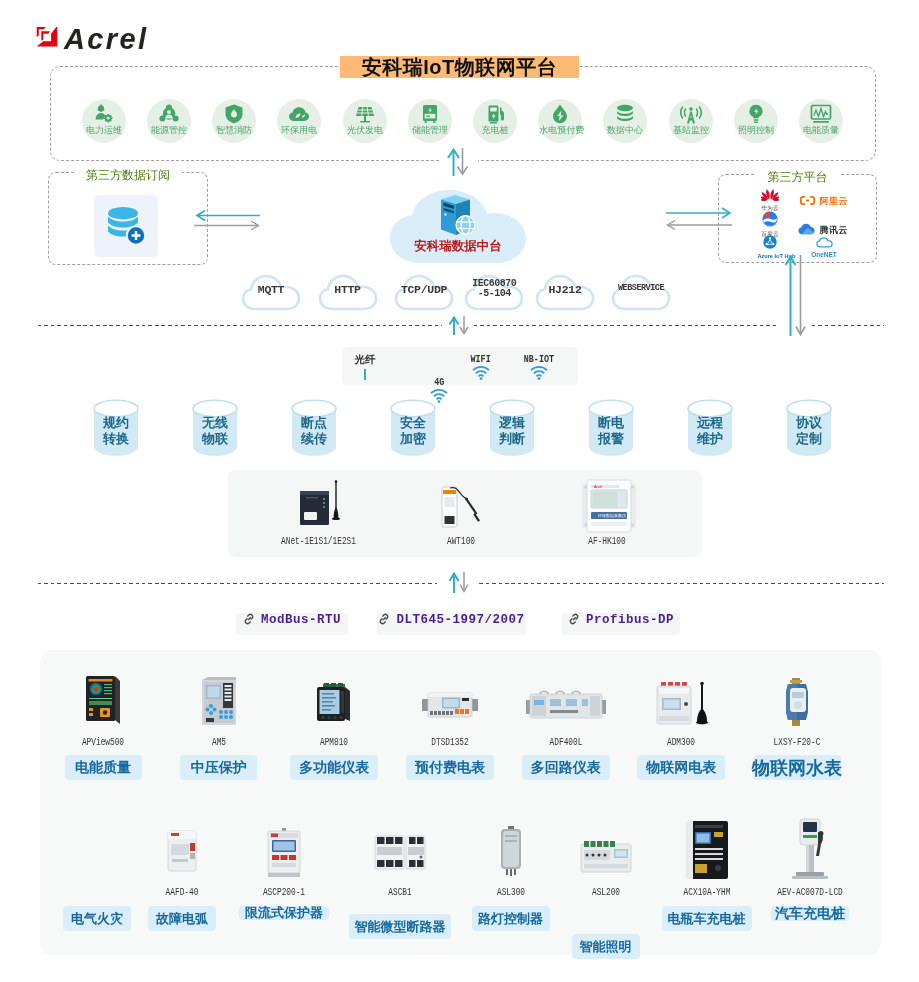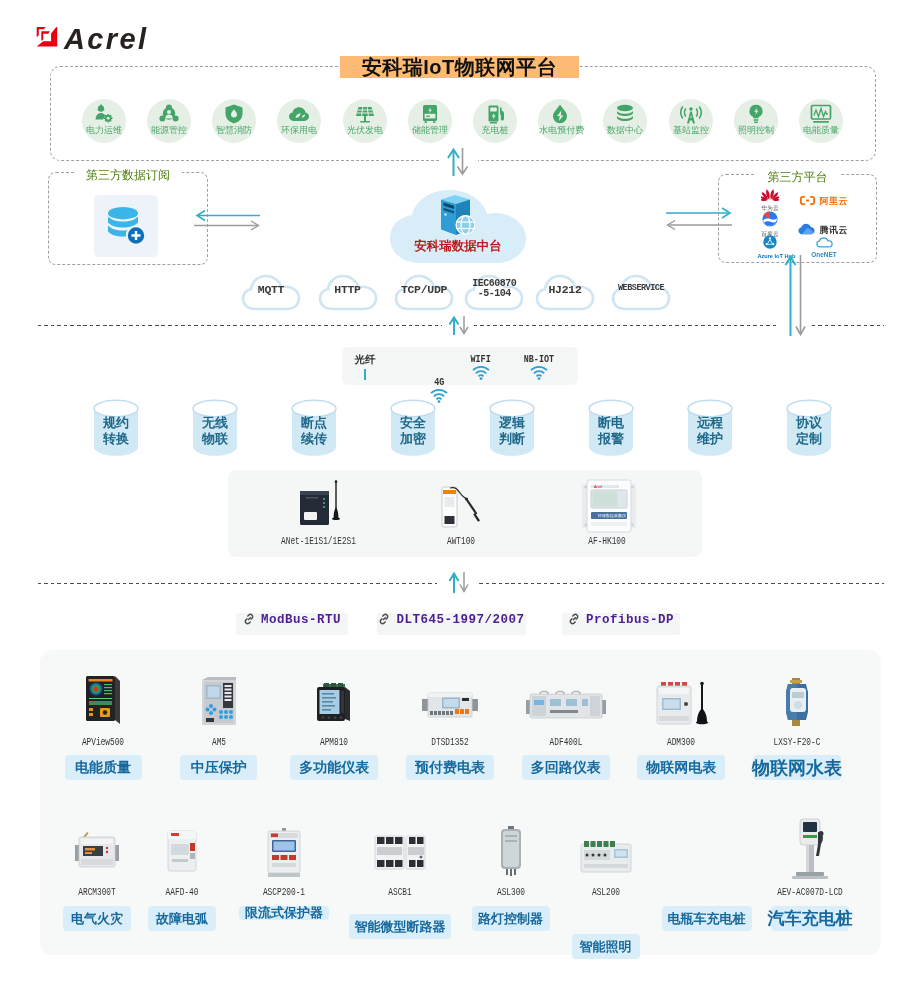--- a/index.html
+++ b/index.html
@@ -731,43 +731,20 @@
           <path d="M8 6 H26 L28 14 V34 L26 42 H8 L6 34 V14z" fill="#3f6f9e"></path>
           <path d="M8 6 H17 V42 H8 L6 34 V14z" fill="#4a7cab"></path>
           <rect x="10" y="10" width="16" height="24" rx="3" fill="#e8eef2"></rect>
           <rect x="12" y="14" width="12" height="6" fill="#b9cdd8"></rect>
           <circle cx="18" cy="27" r="4" fill="#cfdde5"></circle>
         </svg>
       </div>
       <span class="m">LXSY-F20-C</span>
     </div>
 <div class="bluetag" style="left:753.0px;top:755px;width:88px;height:25px;font-size:18px;">物联网水表</div>
-<div class="prod" style="left:37.0px;top:818px;">
-<div class="img" style="height:62px;margin-bottom:7px;">
-        <svg style="margin-bottom:9px;" width="48" height="40" viewBox="0 0 48 40">
-          <path d="M10 6 L14 1 L15.5 2 L12 7z" fill="#b89b45"></path>
-          <rect x="2" y="14" width="6" height="16" fill="#9aa1a5"></rect>
-          <rect x="40" y="14" width="6" height="16" fill="#9aa1a5"></rect>
-          <rect x="6" y="6" width="36" height="30" rx="2" fill="#e6e9eb" stroke="#c8cdd1" stroke-width="0.8"></rect>
-          <rect x="8" y="8" width="32" height="5" fill="#f1f3f4"></rect>
-          <rect x="10" y="15" width="20" height="10" fill="#3a3f44"></rect>
-          <g fill="#e8913a">
-            <rect x="12" y="17" width="10" height="2.5"></rect>
-            <rect x="12" y="21" width="7" height="2"></rect>
-          </g>
-          <g fill="#c9352b">
-            <circle cx="34" cy="17" r="1.2"></circle>
-            <circle cx="34" cy="21" r="1.2"></circle>
-          </g>
-          <rect x="8" y="28" width="32" height="6" fill="#d7dbde"></rect>
-          <g fill="#84internal"></g>
-        </svg>
-      </div>
-      <span class="m">ARCM300T</span>
-    </div>
 <div class="bluetag" style="left:63.0px;top:906px;width:68px;height:25px;font-size:13px;">电气火灾</div>
 <div class="prod" style="left:122.0px;top:818px;">
 <div class="img" style="height:62px;margin-bottom:7px;">
         <svg style="margin-bottom:7px;" width="36" height="44" viewBox="0 0 36 44">
           <rect x="4" y="2" width="28" height="40" rx="2" fill="#eceff0" stroke="#ccd1d4" stroke-width="0.8"></rect>
           <rect x="4" y="2" width="28" height="8" fill="#f5f7f7"></rect>
           <rect x="7" y="4" width="8" height="3" fill="#d23c32"></rect>
           <rect x="8" y="16" width="16" height="9" fill="#dfe5e8" stroke="#b9c1c6" stroke-width="0.8"></rect>
           <rect x="9.5" y="17.5" width="13" height="6" fill="#cdd9de"></rect>
           <g fill="#c0392b">
@@ -870,32 +847,54 @@
             <circle cx="27" cy="15" r="1.5"></circle>
           </g>
           <rect x="36" y="9" width="14" height="9" fill="#a9c3d4"></rect>
           <rect x="37.5" y="10.5" width="11" height="6" fill="#cfe2ef"></rect>
           <rect x="6" y="24" width="44" height="4" fill="#d4d9dc"></rect>
         </svg>
       </div>
       <span class="m">ASL200</span>
     </div>
 <div class="bluetag" style="left:571.6px;top:906px;width:68px;height:25px;font-size:13px;margin-top:28px;">智能照明</div>
+<div class="prod" style="left:646.5px;top:818px;">
+<div class="img" style="height:62px;margin-bottom:7px;">
+        <svg width="50" height="60" viewBox="0 0 50 60">
+          <rect x="4" y="1" width="42" height="58" rx="2" fill="#17191c"></rect>
+          <rect x="4" y="1" width="7" height="58" fill="#e8eaec"></rect>
+          <rect x="13" y="5" width="28" height="3" fill="#3a3f45"></rect>
+          <rect x="13" y="12" width="16" height="12" rx="1" fill="#2a6fb0"></rect>
+          <rect x="14.5" y="13.5" width="13" height="9" fill="#8fbede"></rect>
+          <g fill="#caa12c">
+            <rect x="32" y="12" width="9" height="5"></rect>
+          </g>
+          <g fill="#d8dbde">
+            <rect x="13" y="28" width="28" height="2"></rect>
+            <rect x="13" y="33" width="28" height="2"></rect>
+            <rect x="13" y="38" width="28" height="2"></rect>
+          </g>
+          <rect x="13" y="44" width="12" height="9" fill="#caa12c"></rect>
+          <circle cx="36" cy="48" r="3" fill="#3a3f45"></circle>
+        </svg>
+      </div>
+      <span class="m">ACX10A-YHM</span>
+    </div>
 <div class="bluetag" style="left:661.5px;top:906px;width:90px;height:25px;font-size:13px;">电瓶车充电桩</div>
 <div class="prod" style="left:750.0px;top:818px;">
 <div class="img" style="height:62px;margin-bottom:7px;">
         <svg width="44" height="62" viewBox="0 0 44 62">
           <rect x="12" y="1" width="20" height="26" rx="3" fill="#e9ebed" stroke="#c5cacd" stroke-width="0.8"></rect>
           <rect x="15" y="4" width="14" height="10" rx="1" fill="#223246"></rect>
           <rect x="15" y="17" width="14" height="3" fill="#2f9e49"></rect>
           <path d="M30 14 C36 14 36 22 33 26 L31 38 H28 L30 26z" fill="#33373b"></path>
           <circle cx="33" cy="15.5" r="2.5" fill="#33373b"></circle>
           <rect x="18" y="27" width="8" height="27" fill="#b9bfc3"></rect>
           <rect x="18" y="27" width="3" height="27" fill="#d2d7da"></rect>
           <rect x="8" y="54" width="28" height="4" rx="1" fill="#9aa1a5"></rect>
           <rect x="4" y="58" width="36" height="3" rx="1" fill="#b9bfc3"></rect>
         </svg>
       </div>
       <span class="m">AEV-AC007D-LCD</span>
     </div>
-<div class="bluetag" style="left:771.0px;top:906px;width:78px;height:25px;font-size:17px;">汽车充电桩</div>
+<div class="bluetag" style="left:771.0px;top:906px;width:78px;height:15px;font-size:14px;">汽车充电桩</div>
 
 </div>
 
 </body></html>

